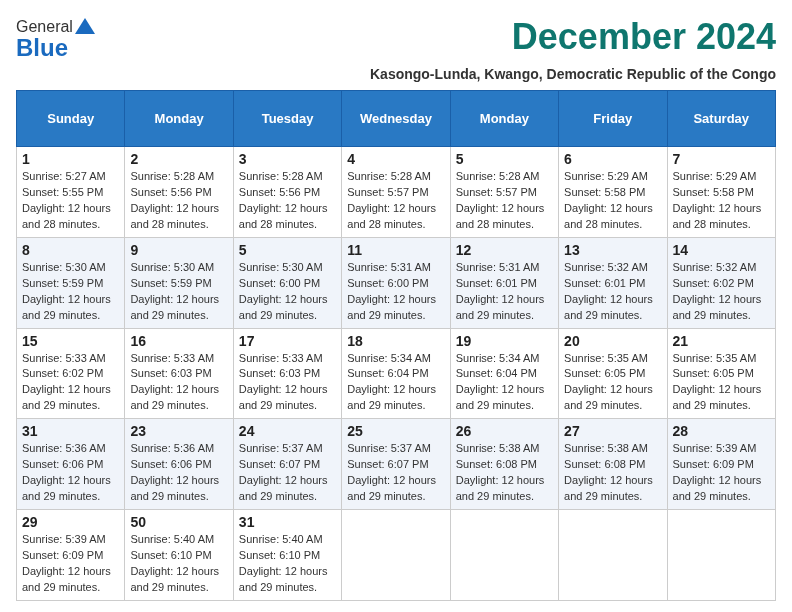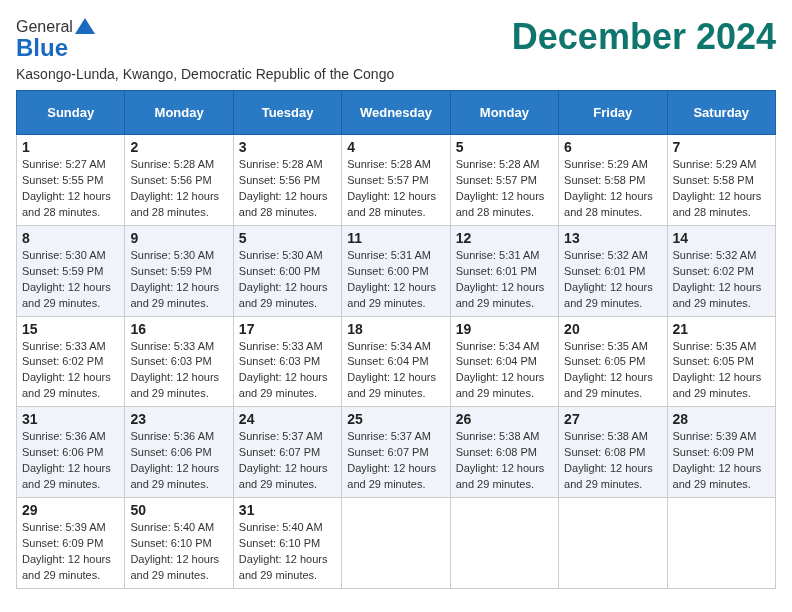--- a/index.html
+++ b/index.html
@@ -23,35 +23,36 @@
     }
     .logo-general { color: #333; }
     .logo-blue { color: #1a6abf; }
     .month-title {
       font-size: 36px;
       font-weight: bold;
       color: #0f766e;
       text-align: right;
     }
     .subtitle {
-      text-align: left;
+      text-align: right;
       font-size: 14px;
       color: #333;
       margin-bottom: 8px;
+      font-weight: bold;
     }
     .calendar {
       width: 100%;
       border-collapse: collapse;
       font-size: 11px;
     }
     .calendar th {
       background: #2979c4;
       color: #fff;
       text-align: center;
-      padding: 14px 4px;
+      padding: 20px 4px;
       font-size: 13px;
       font-weight: bold;
       border: 1px solid #1a5fa8;
     }
     .calendar td {
       border: 1px solid #ccc;
       vertical-align: top;
       padding: 4px 5px;
       height: 90px;
       width: 107px;

